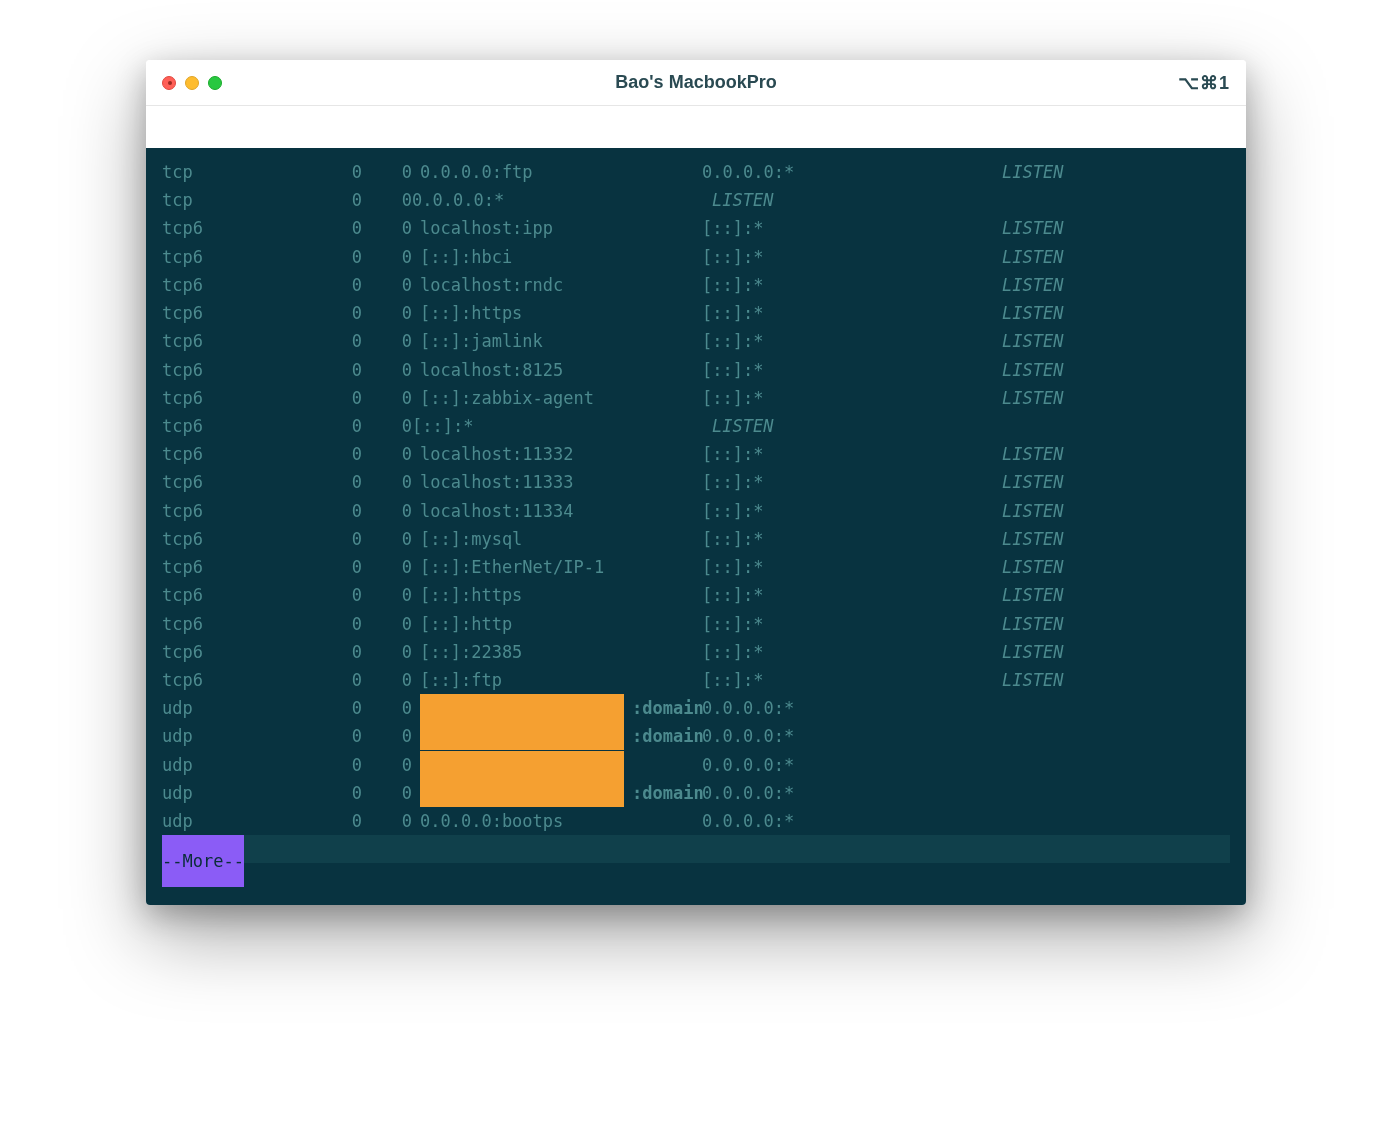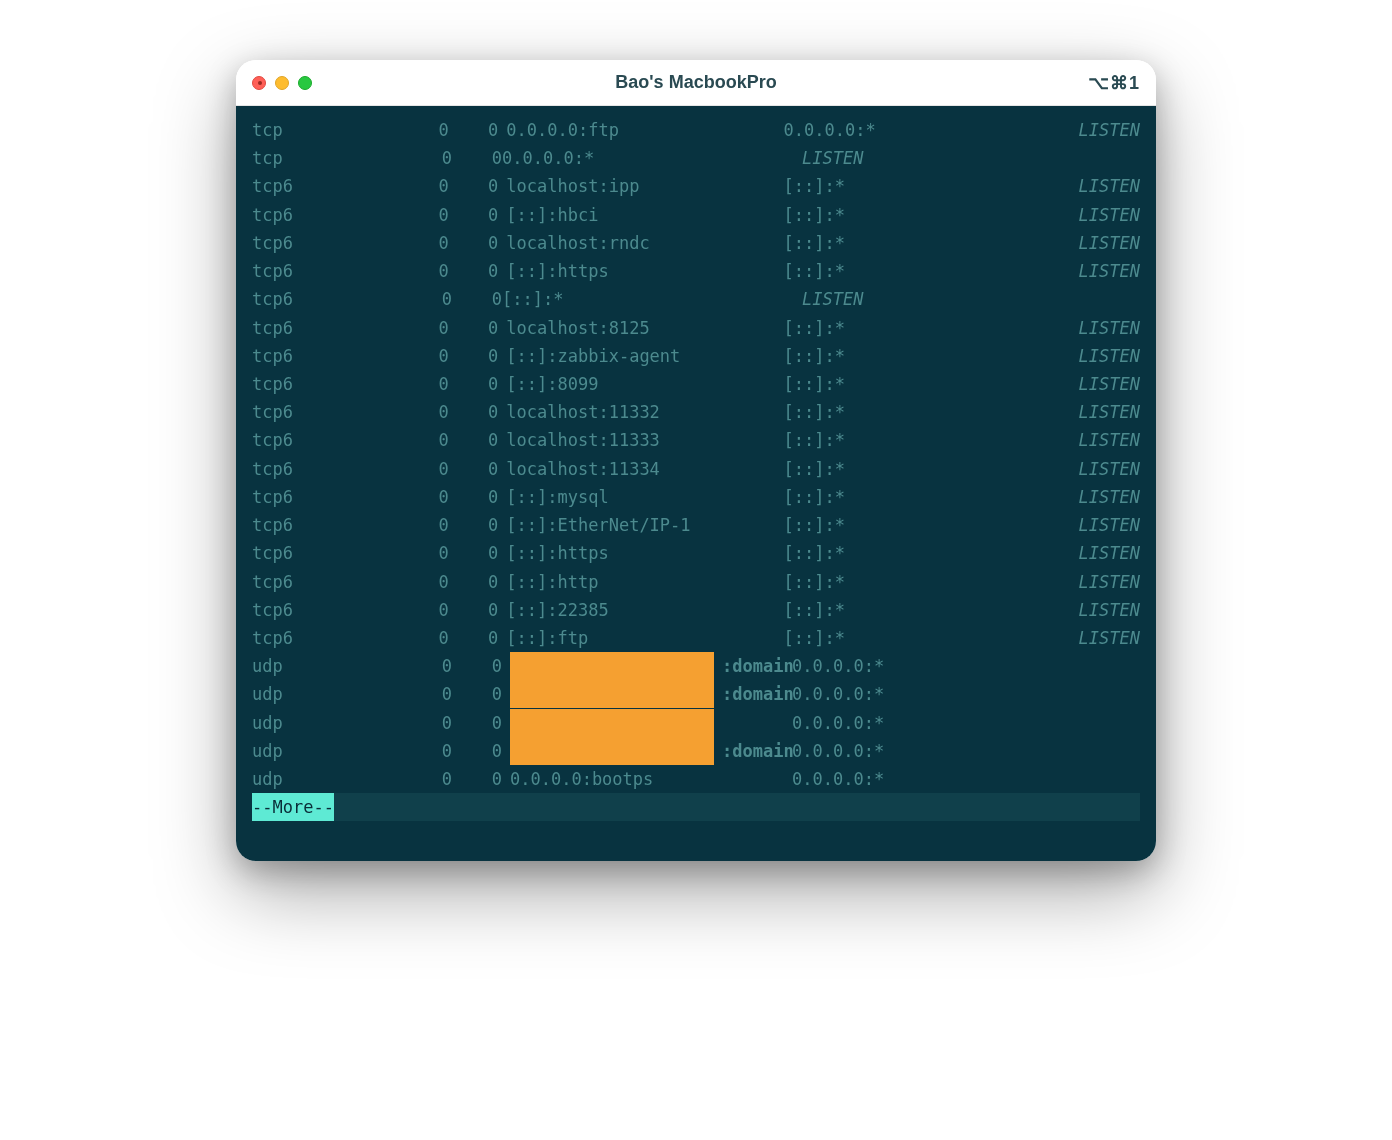--- a/index.html
+++ b/index.html
@@ -7,22 +7,22 @@
       background: #ffffff;
       font-family: -apple-system, BlinkMacSystemFont, "Segoe UI", sans-serif;
       width: 1392px;
       height: 1140px;
       display: flex;
       align-items: flex-start;
       justify-content: center;
       padding-top: 60px;
     }
     .window {
-      width: 920px;
-      border-radius: 20px;
+      width: 1100px;
+      border-radius: 4px;
       overflow: hidden;
       box-shadow: 0 30px 80px rgba(0,0,0,0.35), 0 10px 30px rgba(0,0,0,0.25);
       background: #fff;
     }
     .titlebar {
       height: 46px;
       background: #ffffff;
       display: flex;
       align-items: center;
       padding: 0 16px;
@@ -68,20 +68,21 @@
     }
     .terminal {
       background: #083340;
       padding: 10px 16px 18px 16px;
       font-family: "Menlo", "Monaco", "Consolas", monospace;
       font-size: 17px;
       line-height: 1.66;
       color: #4c8a8e;
       min-height: 755px;
       position: relative;
+      margin-top: 42px;
     }
     .row {
       display: flex;
       white-space: pre;
       position: relative;
     }
     .col-proto { width: 130px; }
     .col-recvq { width: 100px; text-align: right; padding-right: 30px; }
     .col-sendq { width: 20px; text-align: right; }
     .col-local { width: 290px; padding-left: 8px; position: relative; }
@@ -100,23 +101,23 @@
       position: relative;
       z-index: 2;
       padding-left: 212px;
       font-weight: bold;
     }
     .more-row {
       display: flex;
       margin-top: 0;
     }
     .more-inverted {
-      background: #5eead4;
+      background: #8b5cf6;
       color: #0a2d38;
-      padding: 0 0;
+      padding: 12px 0;
       text-align: right;
     }
     .more-rest {
       background: #10404b;
       flex: 1;
       height: 28px;
     }
   </style>
 </head>
 <body>
@@ -133,24 +134,24 @@
   </div>
 
   <div class="terminal" id="terminal-body">
 
   <div class="row"><span class="col-proto">tcp</span><span class="col-recvq">0</span><span class="col-sendq">0</span><span class="col-local">0.0.0.0:ftp</span><span class="col-foreign">0.0.0.0:*</span><span class="col-state">LISTEN</span></div>
       <div class="row"><span class="col-proto">tcp</span><span class="col-recvq">0</span><span class="col-sendq">0</span><span class="col-foreign">0.0.0.0:*</span><span class="col-state">LISTEN</span></div>
       <div class="row"><span class="col-proto">tcp6</span><span class="col-recvq">0</span><span class="col-sendq">0</span><span class="col-local">localhost:ipp</span><span class="col-foreign">[::]:*</span><span class="col-state">LISTEN</span></div>
       <div class="row"><span class="col-proto">tcp6</span><span class="col-recvq">0</span><span class="col-sendq">0</span><span class="col-local">[::]:hbci</span><span class="col-foreign">[::]:*</span><span class="col-state">LISTEN</span></div>
       <div class="row"><span class="col-proto">tcp6</span><span class="col-recvq">0</span><span class="col-sendq">0</span><span class="col-local">localhost:rndc</span><span class="col-foreign">[::]:*</span><span class="col-state">LISTEN</span></div>
       <div class="row"><span class="col-proto">tcp6</span><span class="col-recvq">0</span><span class="col-sendq">0</span><span class="col-local">[::]:https</span><span class="col-foreign">[::]:*</span><span class="col-state">LISTEN</span></div>
-      <div class="row"><span class="col-proto">tcp6</span><span class="col-recvq">0</span><span class="col-sendq">0</span><span class="col-foreign">[::]:*</span><span class="col-state">LISTEN</span></div>
+      <div class="row"><span class="col-proto">tcp6</span><span class="col-recvq">0</span><span class="col-sendq">0</span><span class="col-local">[::]:jamlink</span><span class="col-foreign">[::]:*</span><span class="col-state">LISTEN</span></div>
       <div class="row"><span class="col-proto">tcp6</span><span class="col-recvq">0</span><span class="col-sendq">0</span><span class="col-local">localhost:8125</span><span class="col-foreign">[::]:*</span><span class="col-state">LISTEN</span></div>
       <div class="row"><span class="col-proto">tcp6</span><span class="col-recvq">0</span><span class="col-sendq">0</span><span class="col-local">[::]:zabbix-agent</span><span class="col-foreign">[::]:*</span><span class="col-state">LISTEN</span></div>
-      <div class="row"><span class="col-proto">tcp6</span><span class="col-recvq">0</span><span class="col-sendq">0</span><span class="col-local">[::]:8099</span><span class="col-foreign">[::]:*</span><span class="col-state">LISTEN</span></div>
+      <div class="row"><span class="col-proto">tcp6</span><span class="col-recvq">0</span><span class="col-sendq">0</span><span class="col-foreign">[::]:*</span><span class="col-state">LISTEN</span></div>
       <div class="row"><span class="col-proto">tcp6</span><span class="col-recvq">0</span><span class="col-sendq">0</span><span class="col-local">localhost:11332</span><span class="col-foreign">[::]:*</span><span class="col-state">LISTEN</span></div>
       <div class="row"><span class="col-proto">tcp6</span><span class="col-recvq">0</span><span class="col-sendq">0</span><span class="col-local">localhost:11333</span><span class="col-foreign">[::]:*</span><span class="col-state">LISTEN</span></div>
       <div class="row"><span class="col-proto">tcp6</span><span class="col-recvq">0</span><span class="col-sendq">0</span><span class="col-local">localhost:11334</span><span class="col-foreign">[::]:*</span><span class="col-state">LISTEN</span></div>
       <div class="row"><span class="col-proto">tcp6</span><span class="col-recvq">0</span><span class="col-sendq">0</span><span class="col-local">[::]:mysql</span><span class="col-foreign">[::]:*</span><span class="col-state">LISTEN</span></div>
       <div class="row"><span class="col-proto">tcp6</span><span class="col-recvq">0</span><span class="col-sendq">0</span><span class="col-local">[::]:EtherNet/IP-1</span><span class="col-foreign">[::]:*</span><span class="col-state">LISTEN</span></div>
       <div class="row"><span class="col-proto">tcp6</span><span class="col-recvq">0</span><span class="col-sendq">0</span><span class="col-local">[::]:https</span><span class="col-foreign">[::]:*</span><span class="col-state">LISTEN</span></div>
       <div class="row"><span class="col-proto">tcp6</span><span class="col-recvq">0</span><span class="col-sendq">0</span><span class="col-local">[::]:http</span><span class="col-foreign">[::]:*</span><span class="col-state">LISTEN</span></div>
       <div class="row"><span class="col-proto">tcp6</span><span class="col-recvq">0</span><span class="col-sendq">0</span><span class="col-local">[::]:22385</span><span class="col-foreign">[::]:*</span><span class="col-state">LISTEN</span></div>
       <div class="row"><span class="col-proto">tcp6</span><span class="col-recvq">0</span><span class="col-sendq">0</span><span class="col-local">[::]:ftp</span><span class="col-foreign">[::]:*</span><span class="col-state">LISTEN</span></div>
       <div class="row"><span class="col-proto">udp</span><span class="col-recvq">0</span><span class="col-sendq">0</span><span class="col-local"><span class="redact"></span><span class="redact-suffix">:domain</span></span><span class="col-foreign">0.0.0.0:*</span><span class="col-state"></span></div>

